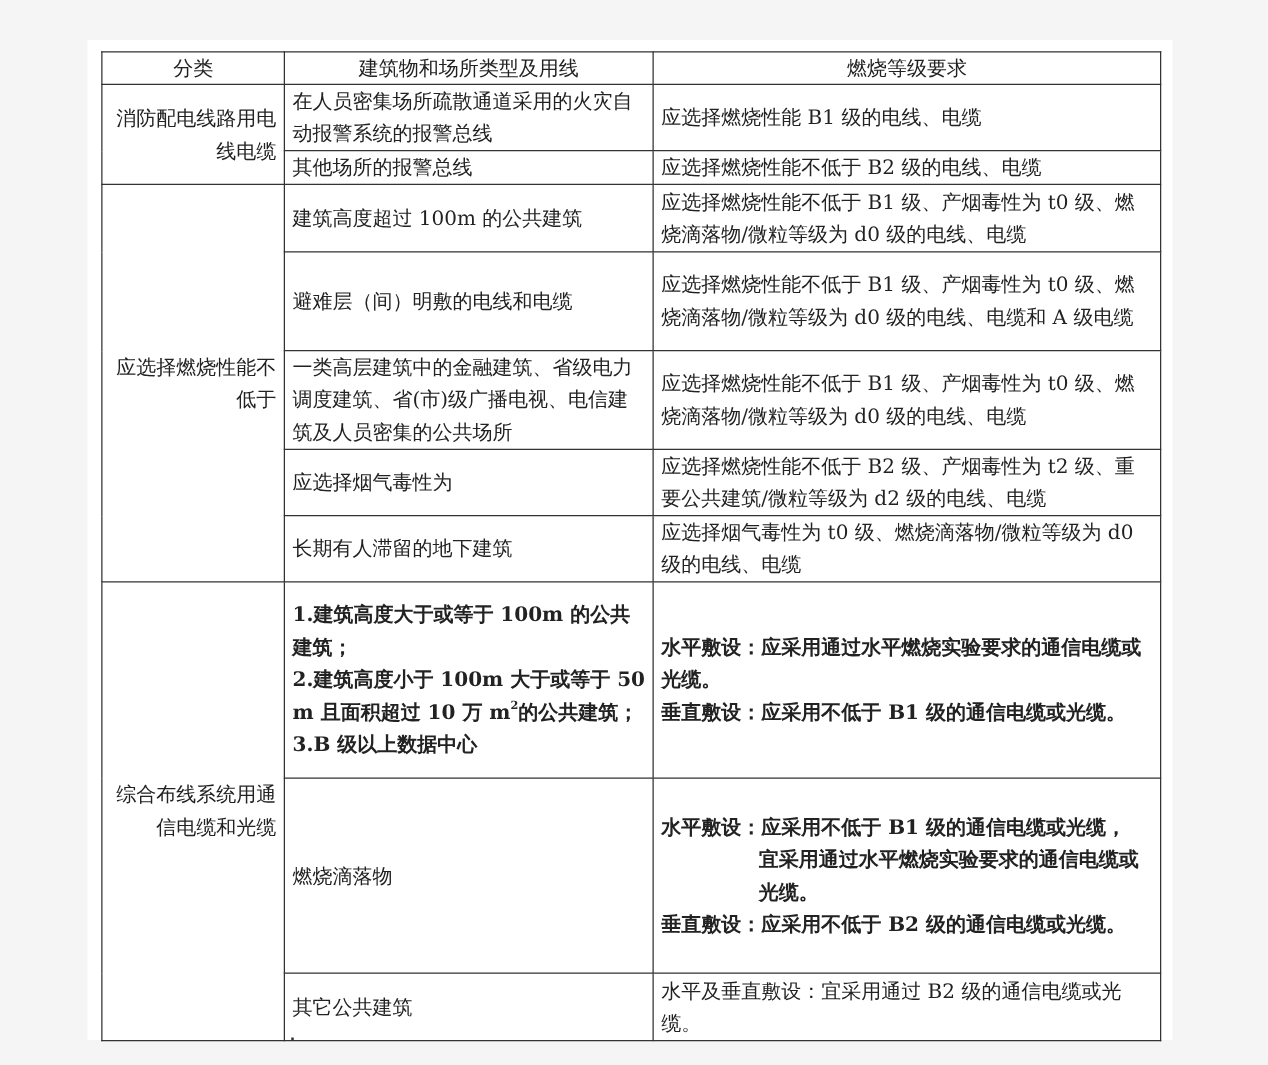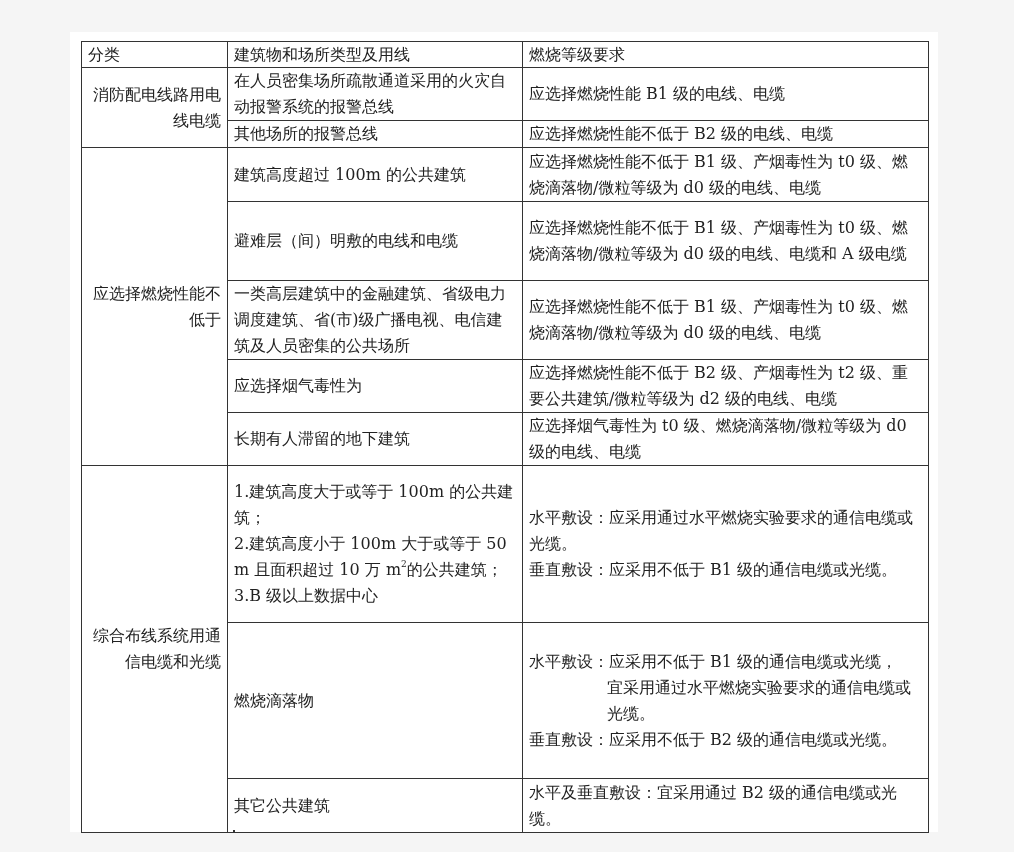--- a/index.html
+++ b/index.html
@@ -35,29 +35,29 @@
     }
     table.spec td, table.spec th {
       border: 1.5px solid #333;
       padding: 0 6px;
       vertical-align: middle;
       text-align: left;
       font-weight: normal;
       word-break: break-all;
     }
     table.spec th {
-      text-align: left;
+      text-align: center;
       height: 25px;
       line-height: 24px;
     }
     table.spec td.cat {
       vertical-align: middle;
       text-align: right;
     }
-    .line { display: block; }
+    .line { display: block; font-weight: bold; }
     .indent { padding-left: 78px; }
     sup { font-size: 9px; line-height: 0; vertical-align: 8px; }
     .tick {
       position: absolute;
       left: 163px;
       top: 798px;
       width: 2px;
       height: 2px;
       background: #333;
     }

